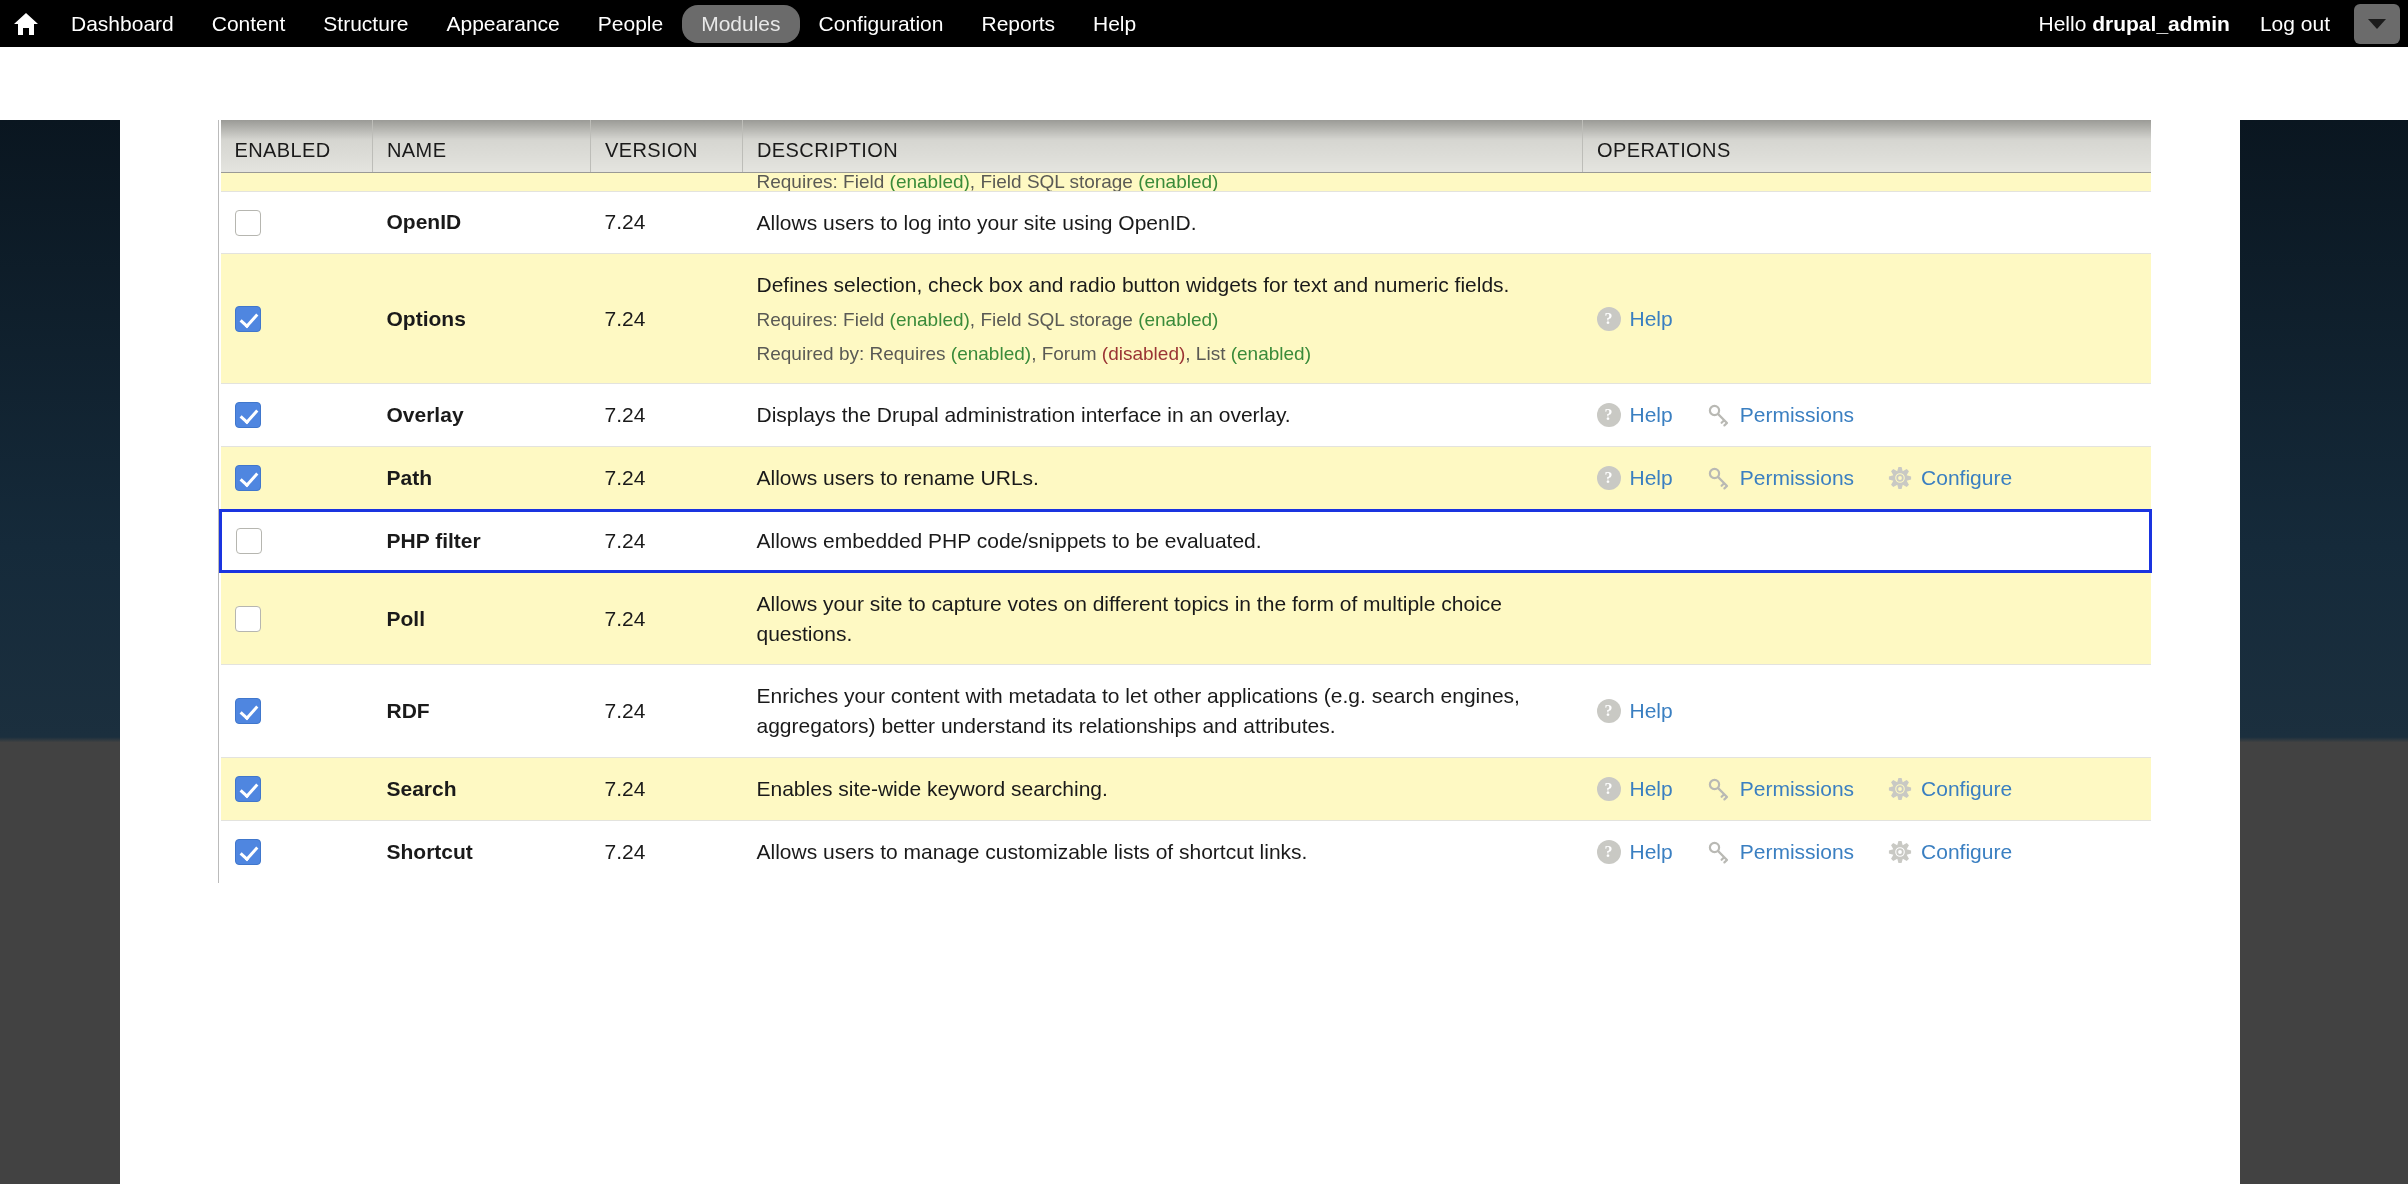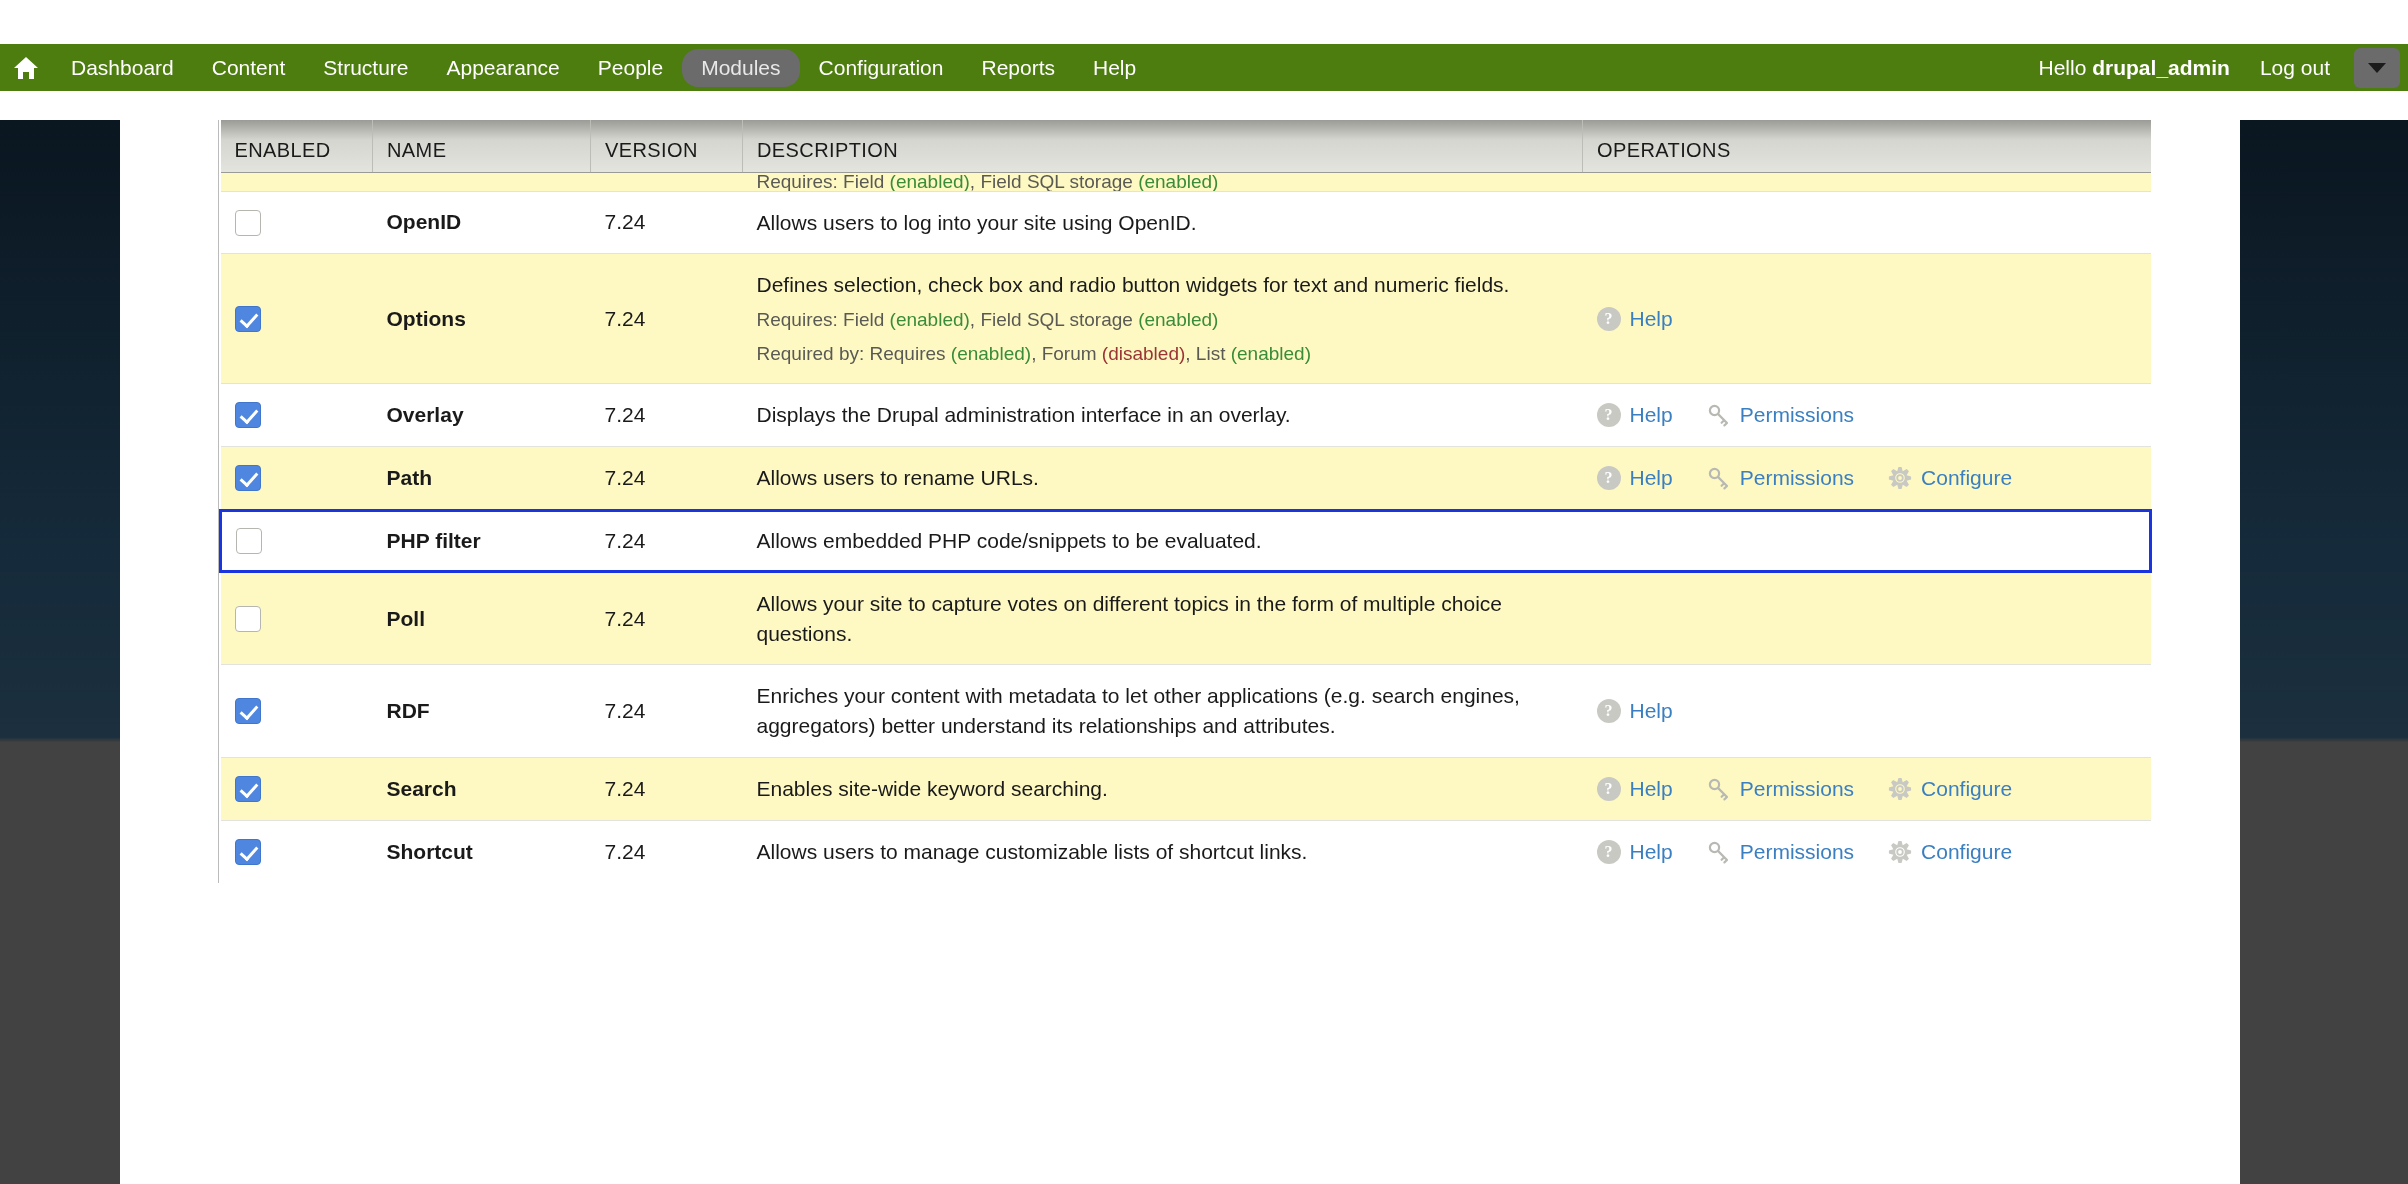--- a/index.html
+++ b/index.html
@@ -32,24 +32,23 @@
     position: absolute;
     left: 0; right: 0; bottom: 0;
     height: 0;
     background: #000;
   }
 
   
   .toolbar {
     position: absolute; top: 0; left: 0;
     width: 2408px; height: 47px;
-    background: #4d7c0f;
+    background: #000000;
     display: flex; align-items: center;
     z-index: 50;
-    margin-top: 44px;
   }
   .toolbar-home {
     width: 52px; height: 47px;
     display: flex; align-items: center; justify-content: center;
     cursor: pointer;
   }
   .home-glyph { display:block; }
   .toolbar-menu { display: flex; align-items: center; height: 47px; }
   .toolbar-item {
     color: #ffffff;

